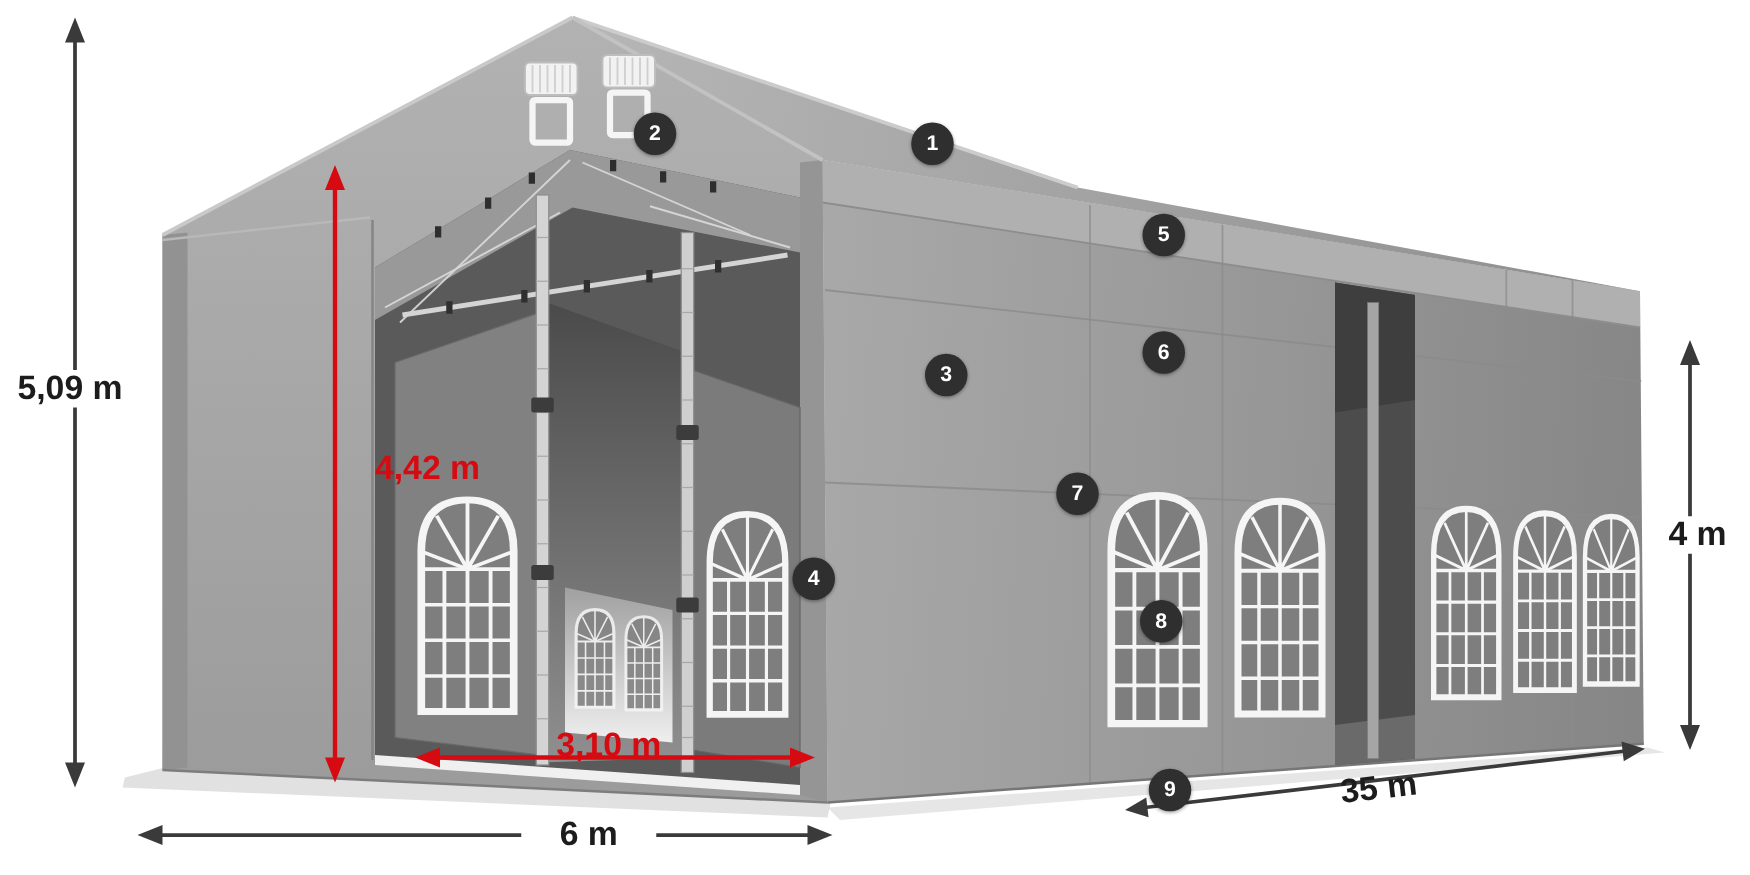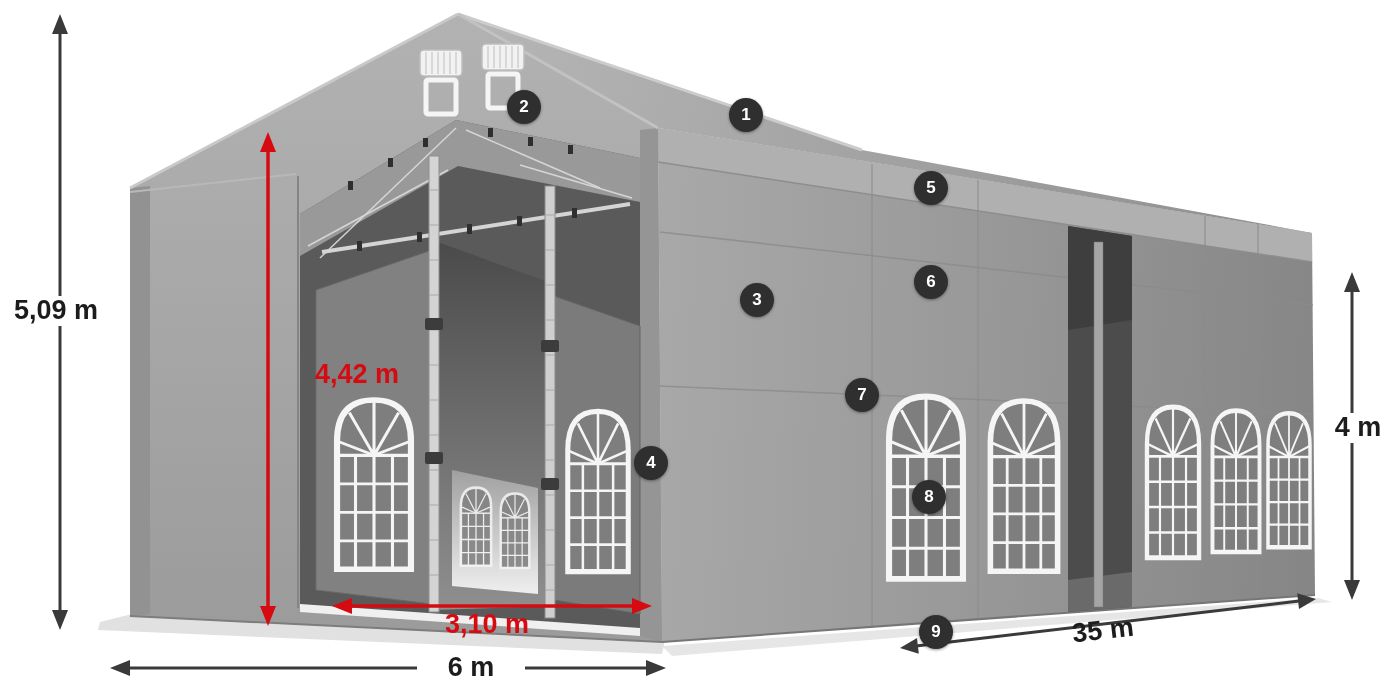--- a/index.html
+++ b/index.html
@@ -31,22 +31,22 @@
     background:var(--badge-bg);color:#fff;font-weight:700;font-size:17px;
     line-height:34px;text-align:center;
     box-shadow:0 1px 3px rgba(0,0,0,.4);
   }
   .b1{left:729px;top:98px;}  .b2{left:507px;top:90px;}
   .b3{left:740px;top:283px;} .b4{left:634px;top:446px;}
   .b5{left:914px;top:171px;} .b6{left:914px;top:265px;}
   .b7{left:845px;top:378px;} .b8{left:912px;top:480px;}
   .b9{left:919px;top:615px;}
   .lbl-total{left:0px;top:296px;width:104px;}
-  .lbl-entrh{left:299px;top:360px;width:116px;}
-  .lbl-entrw{left:412px;top:582px;width:150px;margin-top:28px;}
+  .lbl-entrh{left:284px;top:360px;width:116px;}
+  .lbl-entrw{left:412px;top:582px;width:150px;}
   .lbl-width{left:417px;top:653px;width:100px;}
   .lbl-length{left:1048px;top:616px;width:110px;}
   .lbl-side{left:1316px;top:413px;width:76px;text-align:center;}
 </style>
 </head>
 <body>
 
 <div class="stage">
 
 <svg width="1400" height="700" viewBox="0 0 1400 700">

